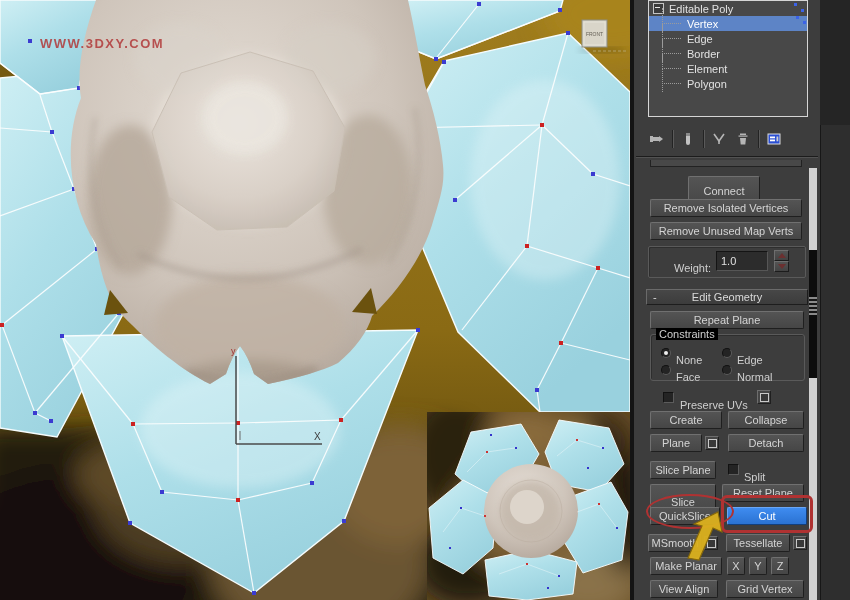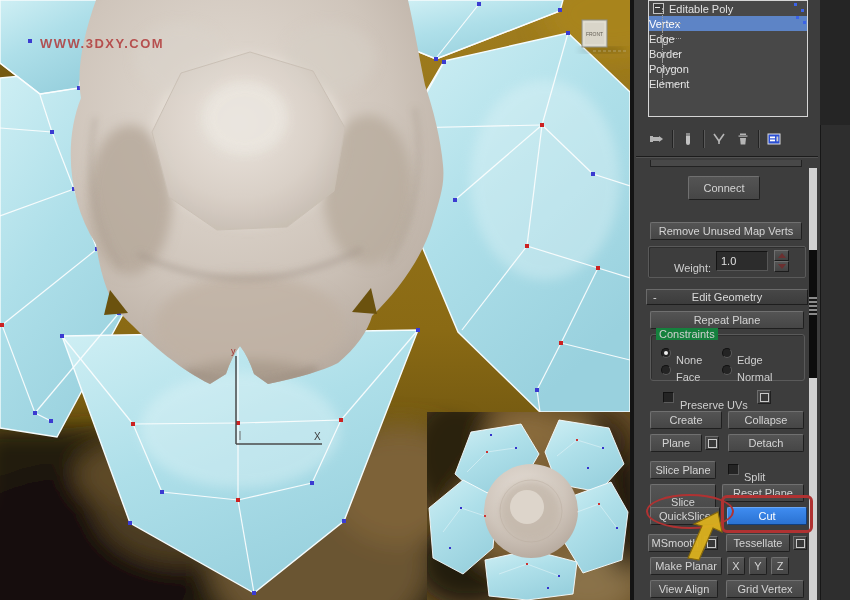--- a/index.html
+++ b/index.html
@@ -15,26 +15,26 @@
   .opt-btn{position:absolute;box-sizing:border-box;width:14px;height:14px;background:#454545;
        border:1px solid;border-color:#6e6e6e #1f1f1f #1f1f1f #6e6e6e;display:flex;align-items:center;justify-content:center;}
   .opt-btn::after{content:"";width:7px;height:7px;border:1px solid #c9c9c9;background:#383838;}
   .cb{position:absolute;width:11px;height:11px;background:#242424;box-sizing:border-box;
       border:1px solid;border-color:#121212 #5c5c5c #5c5c5c #121212;}
   .radio{position:absolute;width:10px;height:10px;border-radius:50%;background:#242424;box-sizing:border-box;
       border:1px solid;border-color:#121212 #5c5c5c #5c5c5c #121212;}
   .radio.on::after{content:"";position:absolute;left:2px;top:2px;width:4px;height:4px;border-radius:50%;background:#efefef;}
   .lab{position:absolute;color:#cfcfcf;font-size:11px;white-space:nowrap;margin-top:8px;}
   .group{position:absolute;border:1px solid #5a5a5a;border-radius:3px;box-shadow:inset 1px 1px 0 #2e2e2e;}
-  .legend{position:absolute;background:#15803d;padding:0 3px;color:#cfcfcf;font-size:11px;}
+  .legend{position:absolute;background:#000000;padding:0 3px;color:#cfcfcf;font-size:11px;}
   
   #stack-box{left:648px;top:0;width:160px;height:117px;background:#484848;border:1px solid #d6d6d6;}
   .stack-row{height:15px;display:flex;align-items:center;position:relative;color:#e2e2e2;font-size:11px;}
   .stack-row.rootrow{padding-left:4px;gap:5px;}
-  .stack-row.child{}
+  .stack-row.child{padding-left:38px;}
   .stack-row.child::before{content:"";position:absolute;left:13px;top:-8px;width:18px;height:15px;
       border-left:1px dotted #9b9b9b;border-bottom:1px dotted #9b9b9b;}
   .stack-row.child:not(.last)::after{content:"";position:absolute;left:13px;top:7px;height:9px;border-left:1px dotted #9b9b9b;}
   .stack-row.sel{background:#5d84c6;color:#fff;}
   .minusbox{width:9px;height:9px;border:1px solid #c4c4c4;background:#3a3a3a;position:relative;flex:0 0 auto;}
   .minusbox::after{content:"";position:absolute;left:1px;top:3px;width:5px;height:1px;background:#e8e8e8;}
   .spark{position:absolute;width:3px;height:3px;background:#3c63e8;}
   
   #stack-toolbar{left:648px;top:126px;width:162px;height:26px;display:flex;align-items:center;gap:6px;}
   .tool-sep{width:1px;height:18px;background:#232323;box-shadow:1px 0 0 #5a5a5a;}
@@ -324,25 +324,25 @@
     </div>
     <div class="stack-row child sel">
       <span>Vertex</span>
     </div>
     <div class="stack-row child">
       <span>Edge</span>
     </div>
     <div class="stack-row child">
       <span>Border</span>
     </div>
+    <div class="stack-row child last">
+      <span>Element</span>
+    </div>
     <div class="stack-row child">
       <span>Polygon</span>
-    </div>
-    <div class="stack-row child last">
-      <span>Element</span>
     </div>
   </div>
   <div class="spark abs" style="left:794px;top:3px"></div>
   <div class="spark abs" style="left:801px;top:9px"></div>
   <div class="spark abs" style="left:796px;top:16px"></div>
   <div class="spark abs" style="left:803px;top:21px"></div>
 
   <div id="stack-toolbar" class="abs">
     <span class="ticon">
       <svg width="16" height="16" viewBox="0 0 16 16">
@@ -380,21 +380,22 @@
           <rect x="2" y="3" width="12" height="10" fill="#2a4fd4" stroke="#dcdcdc" stroke-width="1"></rect>
           <rect x="4" y="5.5" width="5" height="1.8" fill="#fff"></rect>
           <rect x="4" y="8.5" width="5" height="1.8" fill="#fff"></rect>
           <rect x="10.5" y="5.5" width="1.8" height="4.8" fill="#cfcfcf"></rect>
         </svg>
     </span>
   </div>
   <div class="hsep abs"></div>
   <div id="clipped-btn" class="abs"></div>
 
-  <button class="btn" style="left:688px;top:176px;width:72px;height:24px">Connect</button>
+  <button class="btn" style="left:688px;top:176px;width:72px;height:30px">Connect</button>
+  <button class="btn" style="left:650px;top:199px;width:152px;height:18px">Remove Isolated Vertices</button>
   <button class="btn" style="left:650px;top:222px;width:152px;height:18px">Remove Unused Map Verts</button>
 
   <div class="group abs" style="left:648px;top:246px;width:158px;height:32px;border-radius:2px"></div>
   <span class="lab" style="left:674px;top:254px">Weight:</span>
   <input id="weight-input" class="abs" style="left: 716px; top: 251px; width: 52px; height: 20px;" value="1.0">
   <div class="spin abs" style="left:774px;top:250px">
       <span class="tri-up"></span>
     </div>
   <div class="spin abs" style="left:774px;top:261px">
       <span class="tri-dn"></span>

